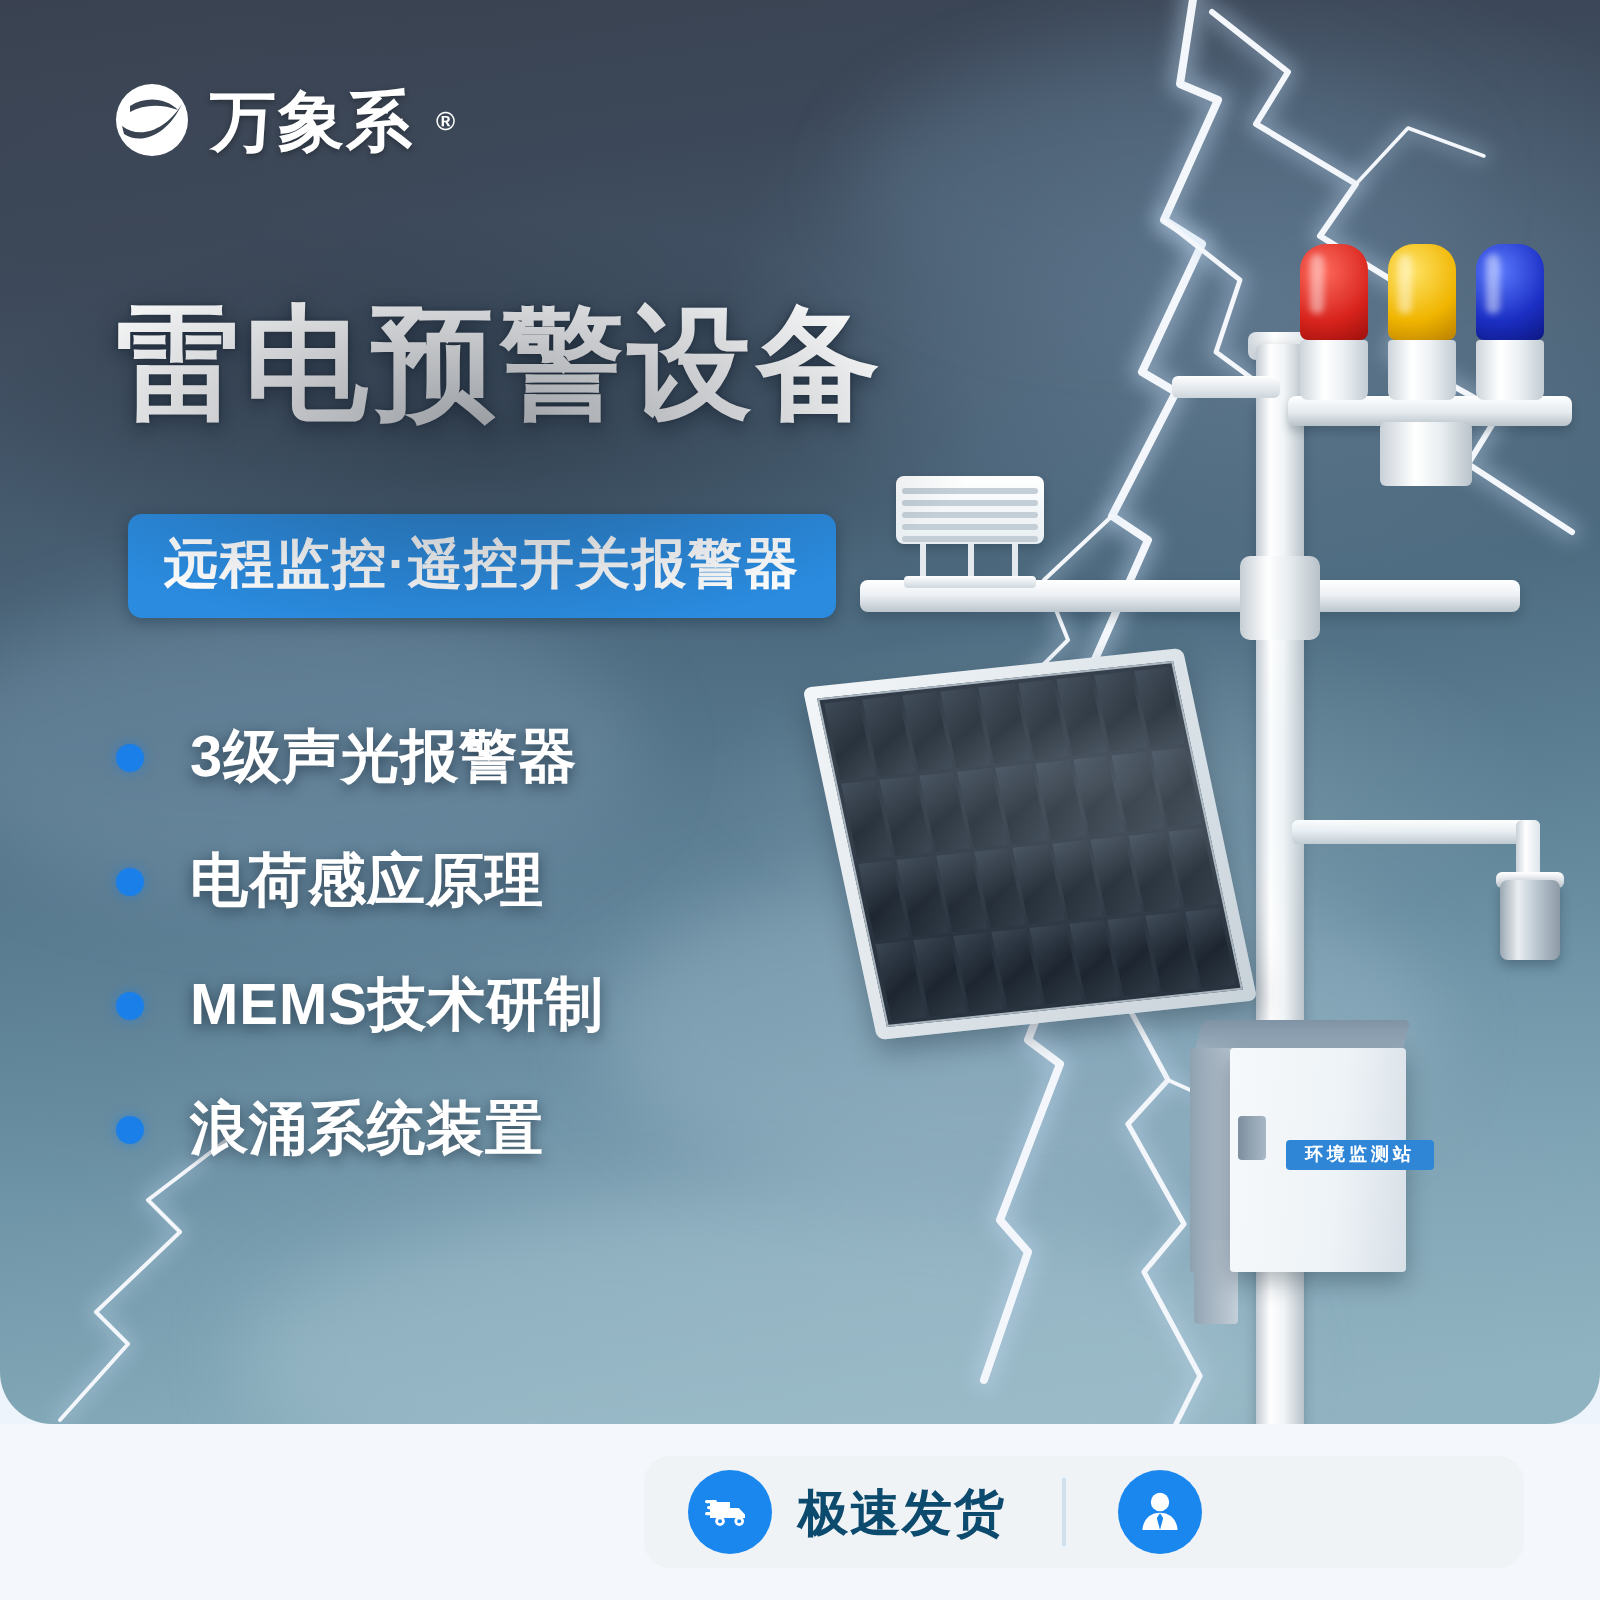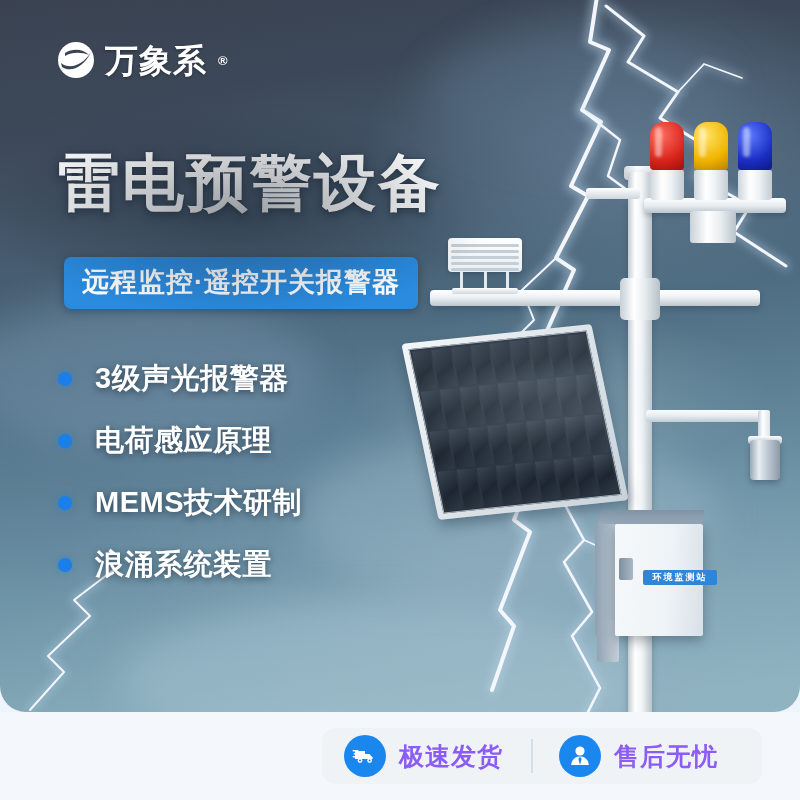--- a/index.html
+++ b/index.html
@@ -155,21 +155,21 @@
   }
   .trust-card{
     position:absolute;left:322px;top:16px;width:440px;height:56px;border-radius:13px;
     background:#f0f3f6;display:flex;align-items:center;
   }
   .trust-item{display:flex;align-items:center;gap:13px;}
   .t1{margin-left:22px;}
   .t2{margin-left:26px;}
   .ticon{width:42px;height:42px;border-radius:50%;background:#1a87ef;flex:0 0 auto;
          display:flex;align-items:center;justify-content:center;}
-  .tlabel{font-size:25px;font-weight:bold;color:#8b5cf6;letter-spacing:1px;white-space:nowrap;}
+  .tlabel{font-size:25px;font-weight:bold;color:#0c4a6e;letter-spacing:1px;white-space:nowrap;}
   .tdivider{width:2px;height:34px;background:#cfe0ee;margin-left:28px;}
 </style>
 </head>
 <body>
 
 <div class="poster">
 
   <div class="sky">
     <div class="cloudwisp" style="left:-40px;top:300px;width:360px;height:150px;background:rgba(120,150,172,.40);"></div>
     <div class="cloudwisp" style="left:300px;top:430px;width:420px;height:170px;background:rgba(158,186,202,.38);"></div>
@@ -360,17 +360,16 @@
       <div class="tdivider"></div>
 
       <div class="trust-item t2">
         <span class="ticon">
           <svg width="26" height="26" viewBox="0 0 26 26">
             <circle cx="13" cy="8" r="4.6" fill="#fff"></circle>
             <path d="M4.2 22 C4.6 16.4 8.4 13.4 13 13.4 C17.6 13.4 21.4 16.4 21.8 22 Z" fill="#fff"></path>
             <path d="M13 13.6 L11.4 16 L13 22 L14.6 16 Z" fill="#1a87ef"></path>
           </svg>
         </span>
-        <span class="tlabel">售后无忧</span>
       </div>
     </div>
   </div>
 </div>
 
 </body></html>

